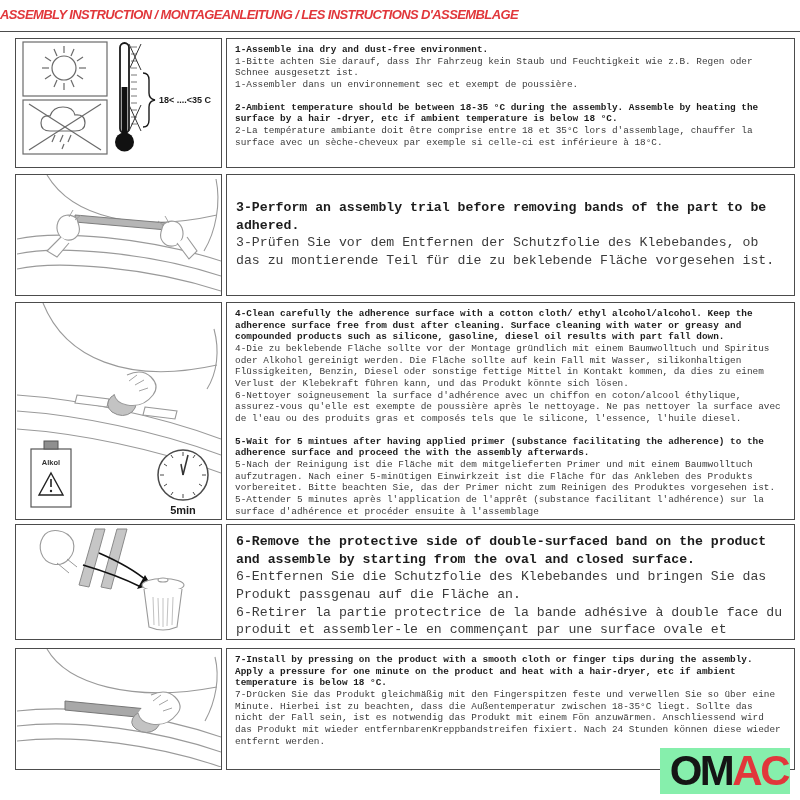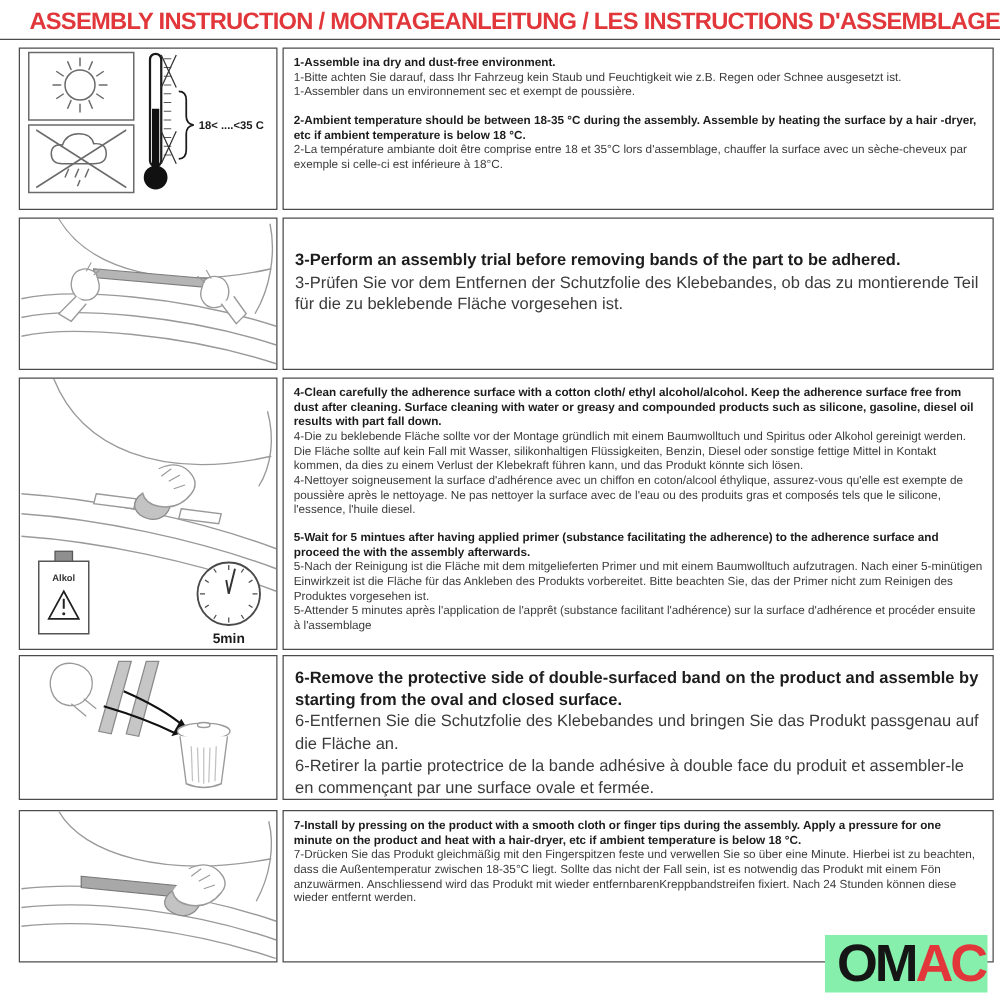--- a/index.html
+++ b/index.html
@@ -1,23 +1,23 @@
 <!DOCTYPE html>
 <html><head>
 <meta charset="utf-8">
 <style>
   html,body{margin:0;padding:0;background:#ffffff;}
   .page{position:relative;width:800px;height:800px;background:#fff;overflow:hidden;
         font-family:"Liberation Sans",sans-serif;}
-  .title{position:absolute;top:7px;left:0;width:100%;text-align:right;
-         color:#e1373b;font-weight:800;font-size:19px;letter-spacing:-0.6px;white-space:nowrap;}
+  .title{position:absolute;top:7px;left:0;width:100%;text-align:left;
+         color:#e1373b;font-weight:800;font-size:13px;letter-spacing:-0.6px;white-space:nowrap;font-style:italic;}
   .title-rule{position:absolute;top:31px;left:0;width:800px;border-top:1.6px solid #4c4c4c;}
   .box{position:absolute;border:1.5px solid #4c4c4c;background:#fff;box-sizing:border-box;}
   .icon-cell{display:flex;align-items:flex-start;justify-content:center;overflow:hidden;}
-  .text-cell{color:#3b3b3b;overflow:hidden;}
+  .text-cell{color:#3b3b3b;overflow:hidden;font-family:Liberation Mono, monospace;}
   .small{font-size:9.4px;line-height:1.24;padding:5px 8px;}
   .large{font-size:13.2px;line-height:1.34;padding:8px 9px;}
   .pad-deep{padding-top:24px;}
   p{margin:0;}
   .b{font-weight:700;color:#1c1c1c;}
   .mt{margin-top:11px;}
   .logo{position:absolute;top:748px;right:10px;background:#86efac;padding:2px 2px 2px 10px;
         font-weight:900;font-size:42px;line-height:1;letter-spacing:-2.5px;white-space:nowrap;}
   .logo .blk{color:#151515;}
   .logo .red{color:#e1373b;}
@@ -161,21 +161,21 @@
         </g>
         <line x1="166" y1="172" x2="171" y2="152" stroke="#333" stroke-width="1.5"></line>
         <line x1="166" y1="172" x2="164" y2="161" stroke="#333" stroke-width="1.5"></line>
         <text x="166" y="211" font-size="11" font-weight="bold" fill="#1c1c1c" text-anchor="middle">5min</text>
       </g>
     </svg>
   </div>
   <div class="box text-cell small" style="left:226px;top:302px;width:569px;height:218px;">
     <p class="b">4-Clean carefully the adherence surface with a cotton cloth/ ethyl alcohol/alcohol. Keep the adherence surface free from dust after cleaning. Surface cleaning with water or greasy and compounded products such as silicone, gasoline, diesel oil results with part fall down.</p>
     <p>4-Die zu beklebende Fläche sollte vor der Montage gründlich mit einem Baumwolltuch und Spiritus oder Alkohol gereinigt werden. Die Fläche sollte auf kein Fall mit Wasser, silikonhaltigen Flüssigkeiten, Benzin, Diesel oder sonstige fettige Mittel in Kontakt kommen, da dies zu einem Verlust der Klebekraft führen kann, und das Produkt könnte sich lösen.</p>
-    <p>4-Nettoyer soigneusement la surface d'adhérence avec un chiffon en coton/alcool éthylique, assurez-vous qu'elle est exempte de poussière après le nettoyage. Ne pas nettoyer la surface avec de l'eau ou des produits gras et composés tels que le silicone, l'essence, l'huile diesel.</p>
+    <p>6-Nettoyer soigneusement la surface d'adhérence avec un chiffon en coton/alcool éthylique, assurez-vous qu'elle est exempte de poussière après le nettoyage. Ne pas nettoyer la surface avec de l'eau ou des produits gras et composés tels que le silicone, l'essence, l'huile diesel.</p>
     <p class="b mt">5-Wait for 5 mintues after having applied primer (substance facilitating the adherence) to the adherence surface and proceed the with the assembly afterwards.</p>
     <p>5-Nach der Reinigung ist die Fläche mit dem mitgelieferten Primer und mit einem Baumwolltuch aufzutragen. Nach einer 5-minütigen Einwirkzeit ist die Fläche für das Ankleben des Produkts vorbereitet. Bitte beachten Sie, das der Primer nicht zum Reinigen des Produktes vorgesehen ist.</p>
     <p>5-Attender 5 minutes après l'application de l'apprêt (substance facilitant l'adhérence) sur la surface d'adhérence et procéder ensuite à l'assemblage</p>
   </div>
 
   <div class="box icon-cell" style="left:15px;top:524px;width:207px;height:116px;">
     <svg width="204" height="112" viewBox="0 0 204 112">
       <path d="M56,16 C50,4 32,2 26,12 C20,22 24,36 36,39 C48,42 60,30 56,16 Z" fill="#fff" stroke="#9a9a9a" stroke-width="1.1"></path>
       <path d="M40,38 l12,10 M50,34 l10,8" fill="none" stroke="#9a9a9a" stroke-width="1"></path>
       <polygon points="78,4 88,4 72,62 62,60" fill="#c6c6c6" stroke="#8a8a8a" stroke-width="1"></polygon>

